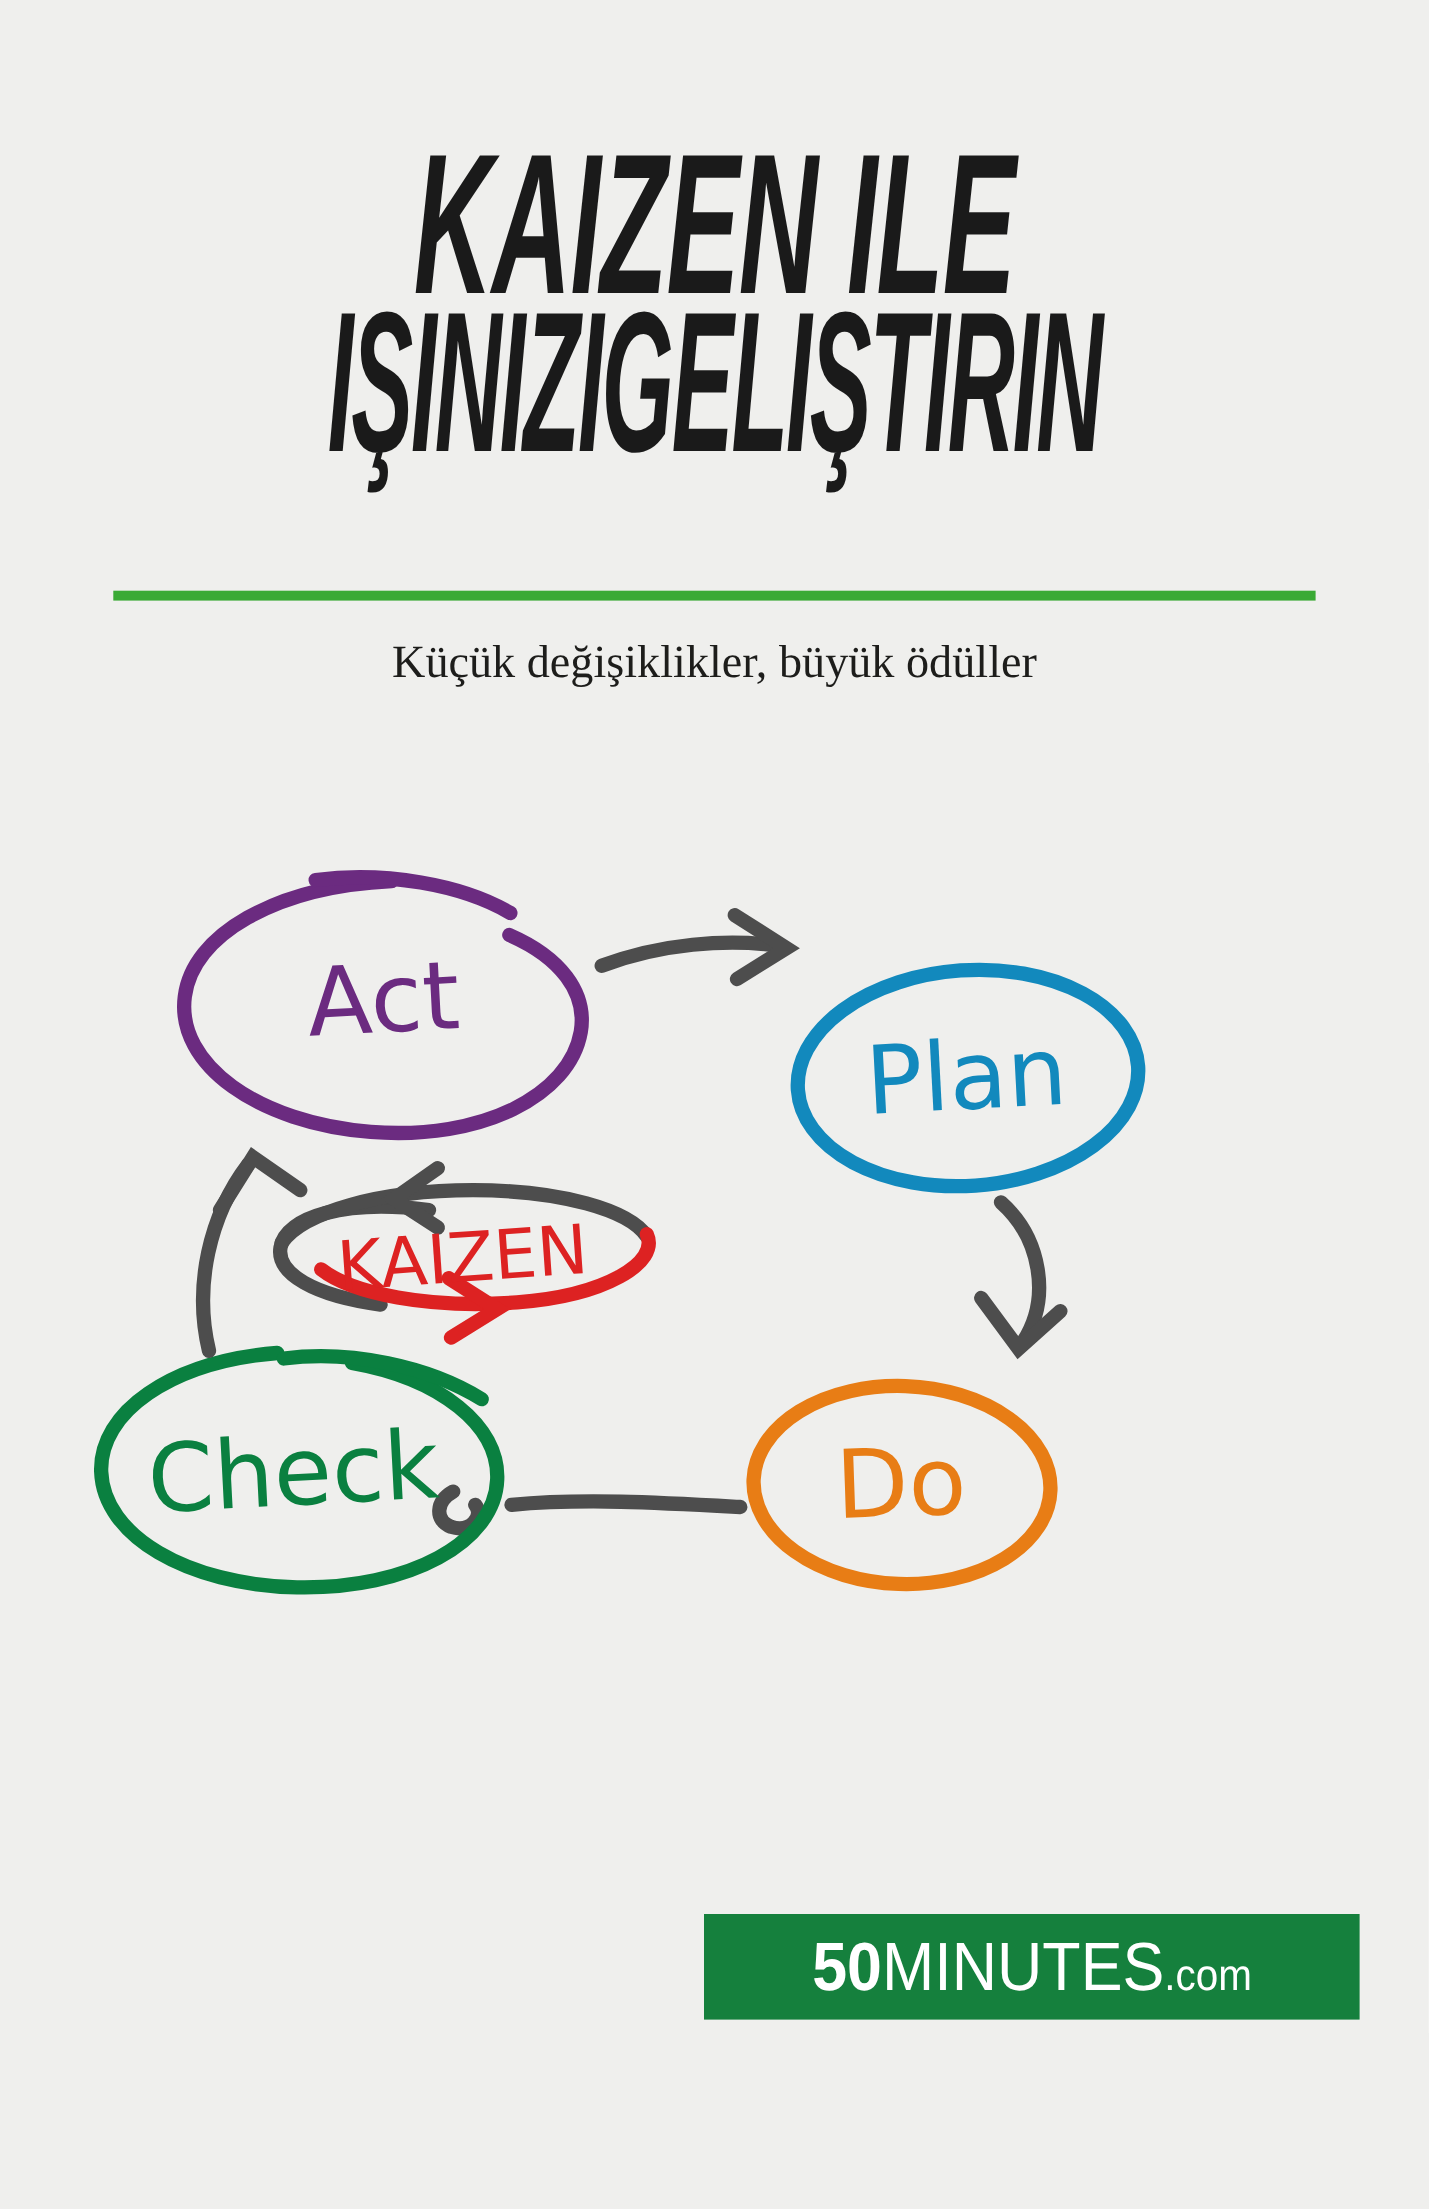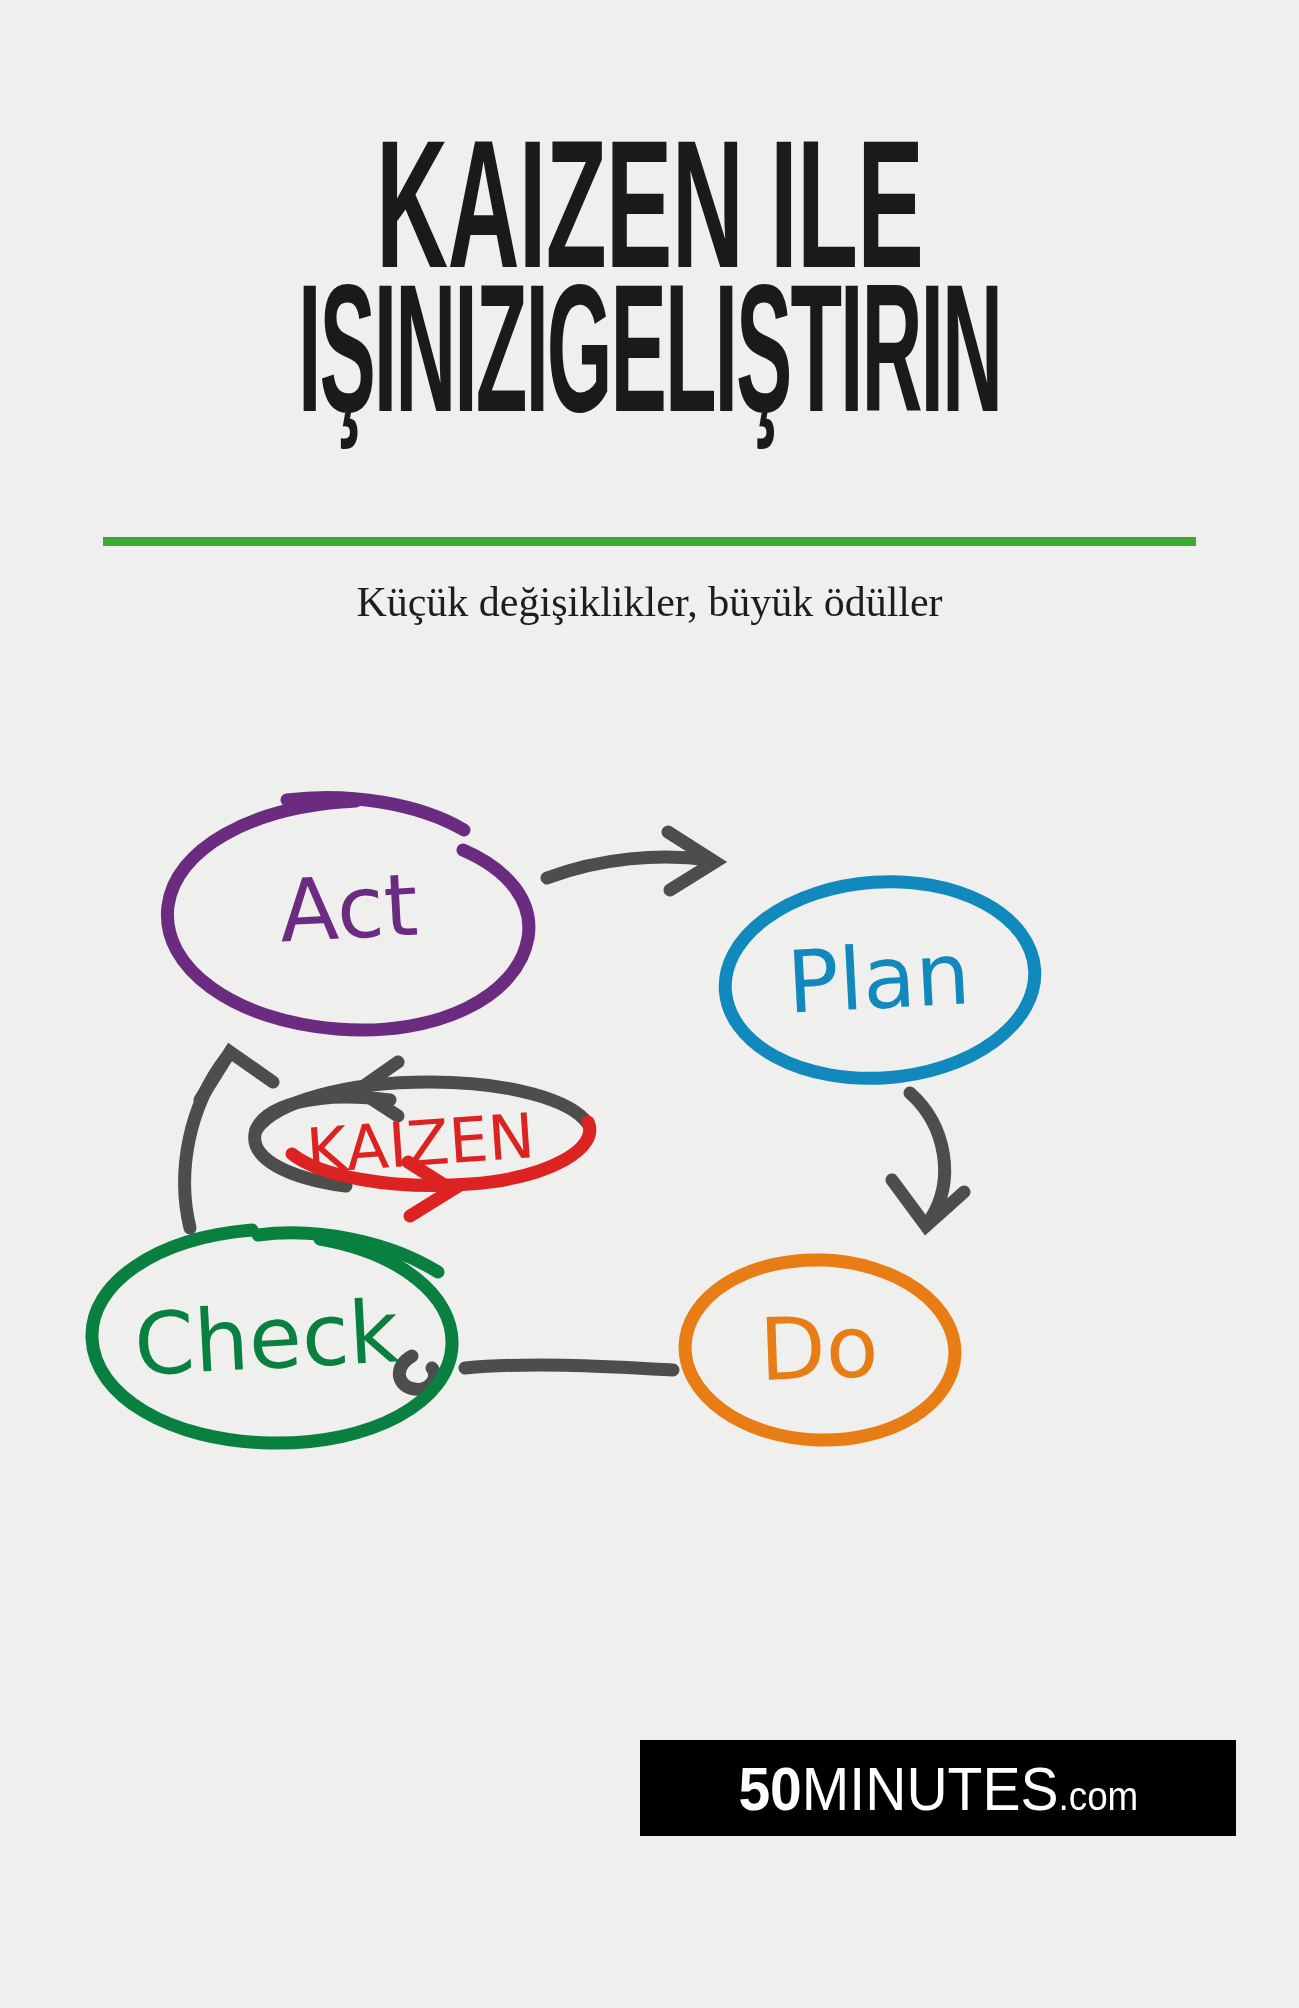--- a/index.html
+++ b/index.html
@@ -17,20 +17,21 @@
     font-family: "Liberation Sans", sans-serif;
   }
 
   
   #title-block {
     position: absolute;
     left: 0;
     top: 150px;
     width: 1299px;
     text-align: center;
+    font-style: italic;
   }
   .title-line {
     display: block;
     color: #1a1a1a;
     font-family: "Liberation Sans", sans-serif;
     font-weight: 700;
     line-height: 0.86;
     white-space: nowrap;
     transform-origin: center center;
   }
@@ -83,21 +84,21 @@
     font-weight: 400;
   }
 
   
   #footer-logo {
     position: absolute;
     left: 640px;
     top: 1740px;
     width: 596px;
     height: 96px;
-    background: #000000;
+    background: #15803d;
     display: flex;
     align-items: center;
     justify-content: center;
   }
   #logo-text {
     font-family: "Liberation Sans", sans-serif;
     color: #ffffff;
     white-space: nowrap;
     letter-spacing: 0px;
     transform: scaleX(0.92);

